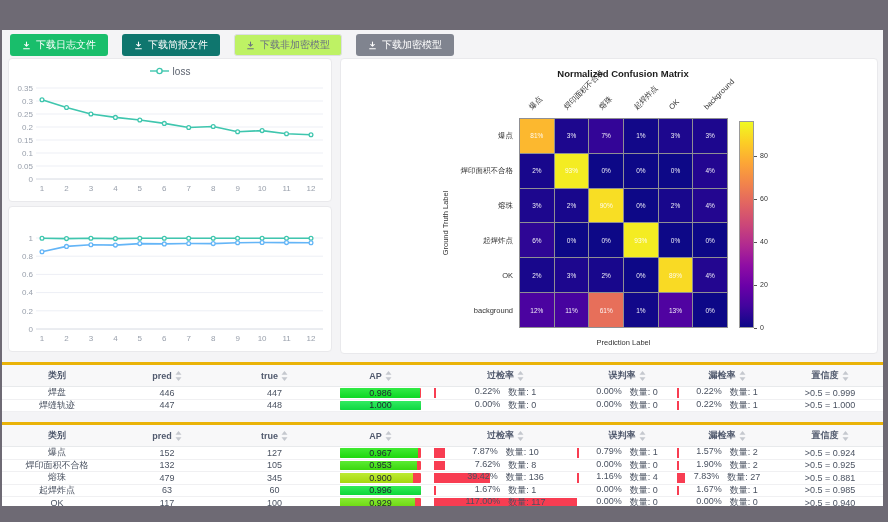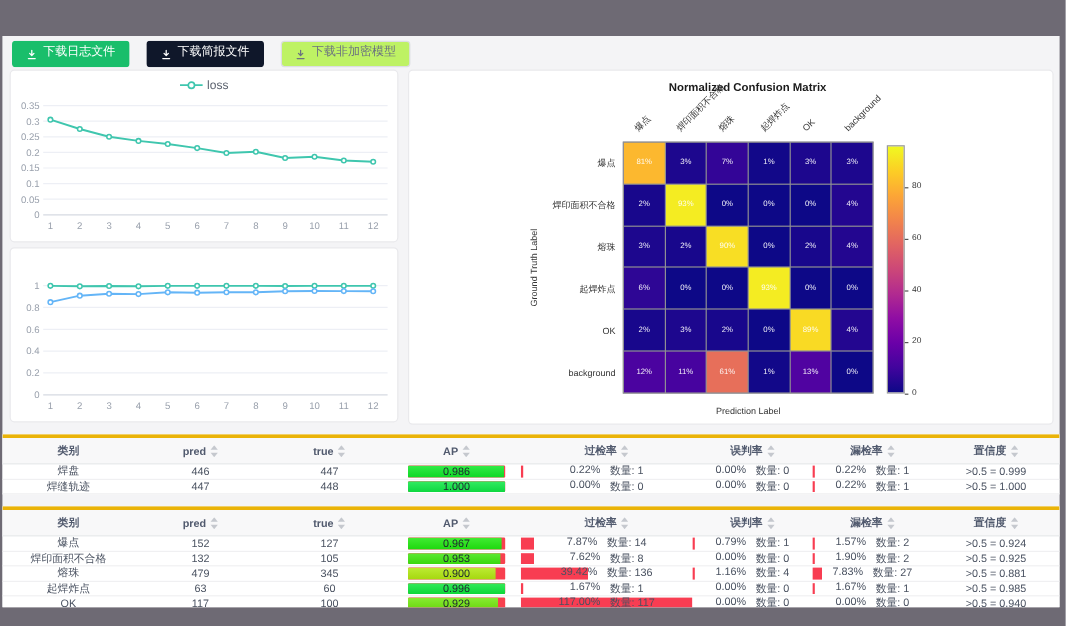--- a/index.html
+++ b/index.html
@@ -2,23 +2,23 @@
 <html><head>
 <meta charset="utf-8">
 <style>
   html,body{margin:0;padding:0}
   body{width:888px;height:522px;background:#6e6a74;position:relative;overflow:hidden;
        font-family:"Liberation Sans",sans-serif;}
   .content{position:absolute;left:2px;top:30px;width:881px;height:476px;background:#f4f4f6;overflow:hidden}
   
   .toolbar{position:absolute;left:8px;top:4px;display:flex;gap:14px}
   .btn{display:inline-flex;align-items:center;gap:5px;height:22px;padding:0 11px;border-radius:3px;
-       font-size:10px;border:1px solid transparent;cursor:pointer;font-family:Liberation Mono, monospace;line-height:1}
+       font-size:10px;border:1px solid transparent;cursor:pointer;font-family:Liberation Sans, sans-serif;line-height:1}
   .btn.success{background:#19be6b;color:#fff}
-  .btn.warning{background:#0f172a;color:#fff}
+  .btn.warning{background:#0f766e;color:#fff}
   .btn.default{background:#bef264;color:#6b7280;border-color:#dcdee2}
   .btn.gray{background:#80848f;color:#fff}
   
   .card{position:absolute;background:#fff;border:1px solid #e9e9ec;border-radius:4px;box-sizing:border-box}
   #card-loss{left:6px;top:28px;width:324px;height:144px}
   #card-map{left:6px;top:176px;width:324px;height:146px}
   #matrix{left:338px;top:28px;width:538px;height:296px}
   .legend{display:flex;justify-content:center;align-items:center;gap:18px;padding-top:6px;height:12px;
           font-size:10px;color:#5b626e}
   .lg-item{display:inline-flex;align-items:center;gap:4px}
@@ -76,20 +76,26 @@
         <svg width="9" height="9" viewBox="0 0 12 12">
           <path d="M6 1.2v5.6M3.6 4.6L6 7l2.4-2.4M2.2 10.4h7.6" fill="none" stroke="currentColor" stroke-width="1.4" stroke-linecap="round" stroke-linejoin="round"></path>
         </svg>
         <span>下载简报文件</span>
       </button>
       <button class="btn default">
         <svg width="9" height="9" viewBox="0 0 12 12">
           <path d="M6 1.2v5.6M3.6 4.6L6 7l2.4-2.4M2.2 10.4h7.6" fill="none" stroke="currentColor" stroke-width="1.4" stroke-linecap="round" stroke-linejoin="round"></path>
         </svg>
         <span>下载非加密模型</span>
+      </button>
+      <button class="btn gray">
+        <svg width="9" height="9" viewBox="0 0 12 12">
+          <path d="M6 1.2v5.6M3.6 4.6L6 7l2.4-2.4M2.2 10.4h7.6" fill="none" stroke="currentColor" stroke-width="1.4" stroke-linecap="round" stroke-linejoin="round"></path>
+        </svg>
+        <span>下载加密模型</span>
       </button>
     </div>
 
   <div class="card" id="card-loss">
     <div class="legend">
         <span class="lg-item">
           <svg width="19" height="8">
             <line x1="0" y1="4" x2="19" y2="4" stroke="#3fc6ae" stroke-width="1.4"></line>
             <circle cx="9.5" cy="4" r="2.6" fill="#fff" stroke="#3fc6ae" stroke-width="1.4"></circle>
           </svg>
@@ -445,21 +451,21 @@
           <div class="tcell">
             <div class="apbar">
               <div class="apfill" style="width:96.7%;background:linear-gradient(180deg,hsl(115.19999999999996,82%,56%),hsl(115.19999999999996,88%,45%))"></div>
               <span class="aptext">0.967</span>
             </div>
           </div>
           <div class="tcell rate">
             <div class="ratebar" style="width:7.87%"></div>
             <span class="ratetext">
               <b>7.87%</b>
-              <i>数量: 14</i>
+              <i>数量: 10</i>
             </span>
           </div>
           <div class="tcell rate">
             <div class="ratebar" style="width:0.79%"></div>
             <span class="ratetext">
               <b>0.79%</b>
               <i>数量: 1</i>
             </span>
           </div>
           <div class="tcell rate">

